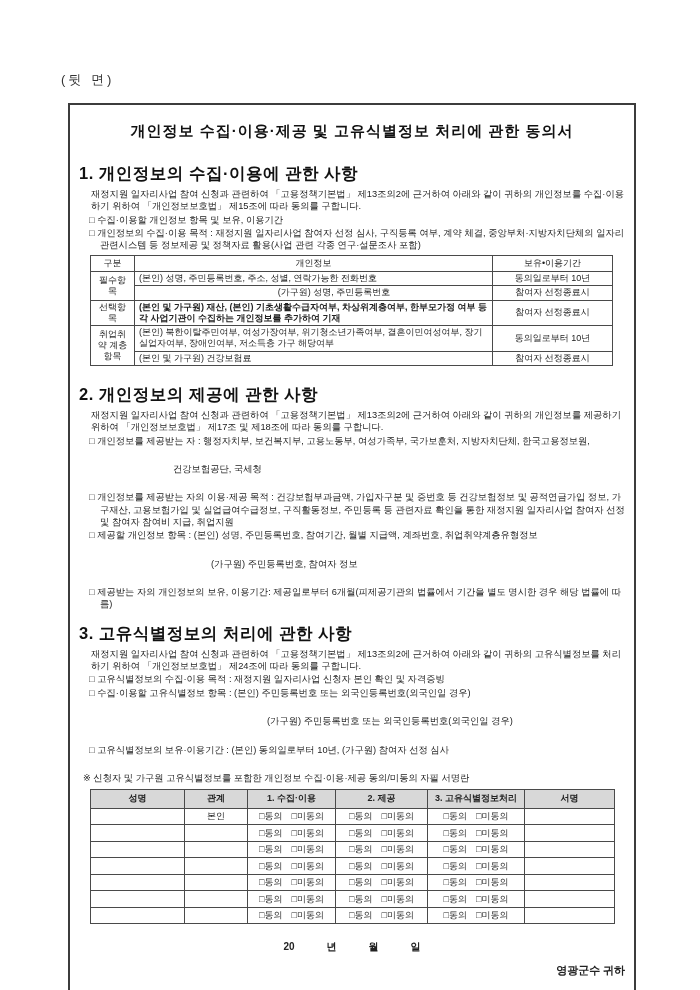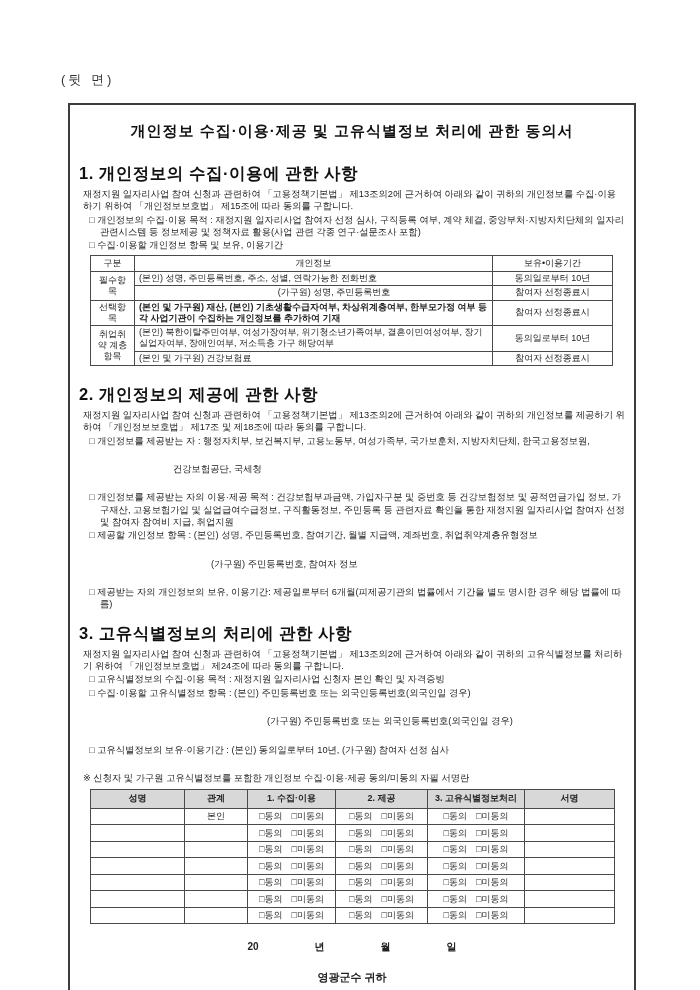--- a/index.html
+++ b/index.html
@@ -12,21 +12,21 @@
   .doc-box{
     position:absolute;top:103px;left:68px;width:568px;height:915px;
     border:2px solid #3c3c3c;box-sizing:border-box;padding:10px 9px 0 9px;
   }
   .title{text-align:center;font-weight:bold;font-size:15px;letter-spacing:1px;margin:7px 0 0 0;color:#111;}
   .sec-heading{font-weight:bold;font-size:16.5px;letter-spacing:0.5px;color:#111;margin:0;}
   .sh1{margin-top:22px;}
   .sh2{margin-top:18px;}
   .sh3{margin-top:12px;}
   .body-text{font-size:9.3px;line-height:1.33;color:#222;}
-  .intro{margin:3px 0 0 4px;}
+  .intro{margin:3px 0 0 12px;}
   .bullet{margin:1px 0 0 4px;padding-left:17px;text-indent:-11px;}
   .cont{margin:16px;}
   .cont-b1{padding-left:78px;}
   .cont-b3{padding-left:116px;}
   .cont-s3{padding-left:172px;}
   .note-bold{font-weight:bold;margin:2px 0 0 4px;padding-left:28px;text-indent:-13px;}
   table{border-collapse:collapse;table-layout:fixed;}
   .t1{margin:3px 0 0 11px;width:522px;font-size:9px;line-height:1.25;}
   .t1 th,.t1 td{border:1px solid #4a4a4a;padding:1px 4px;color:#222;}
   .t1 th{font-weight:normal;text-align:center;padding:2px 4px;}
@@ -34,36 +34,36 @@
   .t1 .per{text-align:center;}
   .t1 .ctr{text-align:center;padding-left:45px;}
   .t1 .bold{font-weight:bold;}
   .sig-caption{margin:16px 0 0 4px;font-size:9.3px;}
   .sig{margin:4px 0 0 11px;width:524px;font-size:9px;}
   .sig th{border:1px solid #4a4a4a;background:#d8d8d8;font-weight:bold;padding:2.5px 2px;color:#222;}
   .sig td{border:1px solid #4a4a4a;height:13.5px;padding:1px 2px;text-align:center;color:#222;}
   .sig .consent span{display:inline-block;}
   .sig .consent span + span{margin-left:9px;}
   .date-line{margin-top:16px;text-align:center;font-size:10px;font-weight:bold;color:#222;}
-  .date-line span{display:inline-block;margin:0 28px;}
-  .addressee{margin-top:16px;text-align:center;font-size:11px;font-weight:bold;color:#222;}
+  .date-line span{display:inline-block;margin:0 16px;}
+  .addressee{margin-top:9px;text-align:right;font-size:11px;font-weight:bold;color:#222;font-family:Liberation Serif, serif;}
 </style>
 </head>
 <body>
 
 <div class="back-label">(뒷 면)</div>
 
 <div class="doc-box">
 
   <div class="title">개인정보 수집·이용·제공 및 고유식별정보 처리에 관한 동의서</div>
 
   <div class="sec-heading sh1">1. 개인정보의 수집·이용에 관한 사항</div>
   <div class="body-text intro">재정지원 일자리사업 참여 신청과 관련하여 「고용정책기본법」 제13조의2에 근거하여 아래와 같이 귀하의 개인정보를 수집·이용하기 위하여 「개인정보보호법」 제15조에 따라 동의를 구합니다.</div>
+  <div class="body-text bullet">□ 수집·이용할 개인정보 항목 및 보유, 이용기간</div>
   <div class="body-text bullet">□ 개인정보의 수집·이용 목적 : 재정지원 일자리사업 참여자 선정 심사, 구직등록 여부, 계약 체결, 중앙부처·지방자치단체의 일자리관련시스템 등 정보제공 및 정책자료 활용(사업 관련 각종 연구·설문조사 포함)</div>
-  <div class="body-text bullet">□ 수집·이용할 개인정보 항목 및 보유, 이용기간</div>
 
   <table class="t1">
     <colgroup>
         <col style="width:44px">
         <col style="width:358px">
         <col style="width:120px">
       </colgroup>
     <tbody>
         <tr>
       <th>구분</th>

